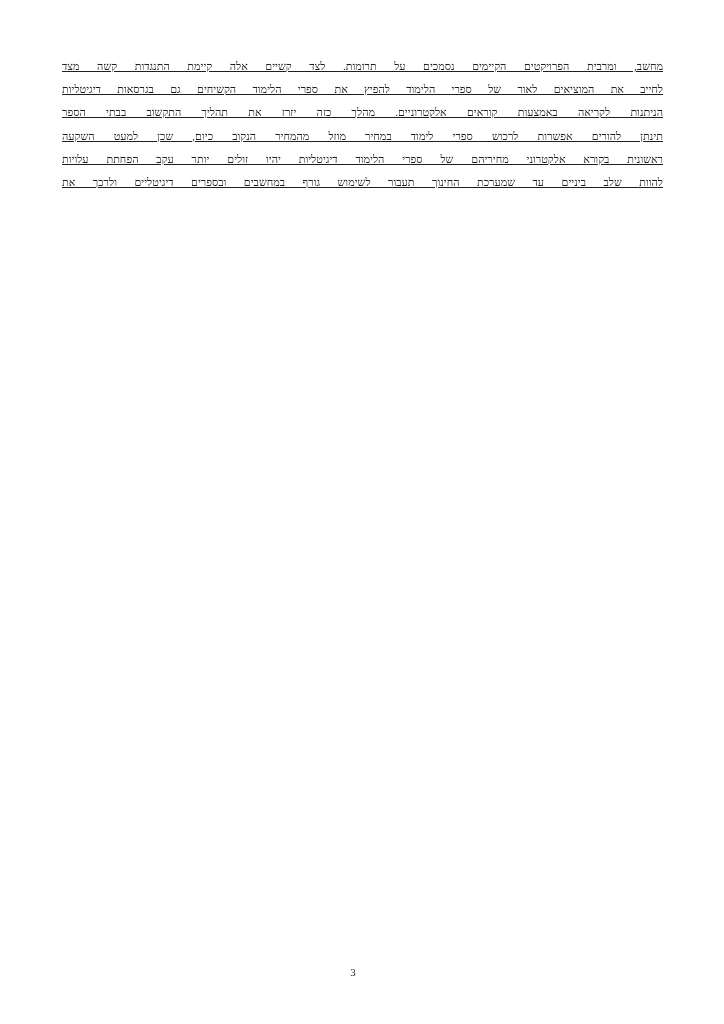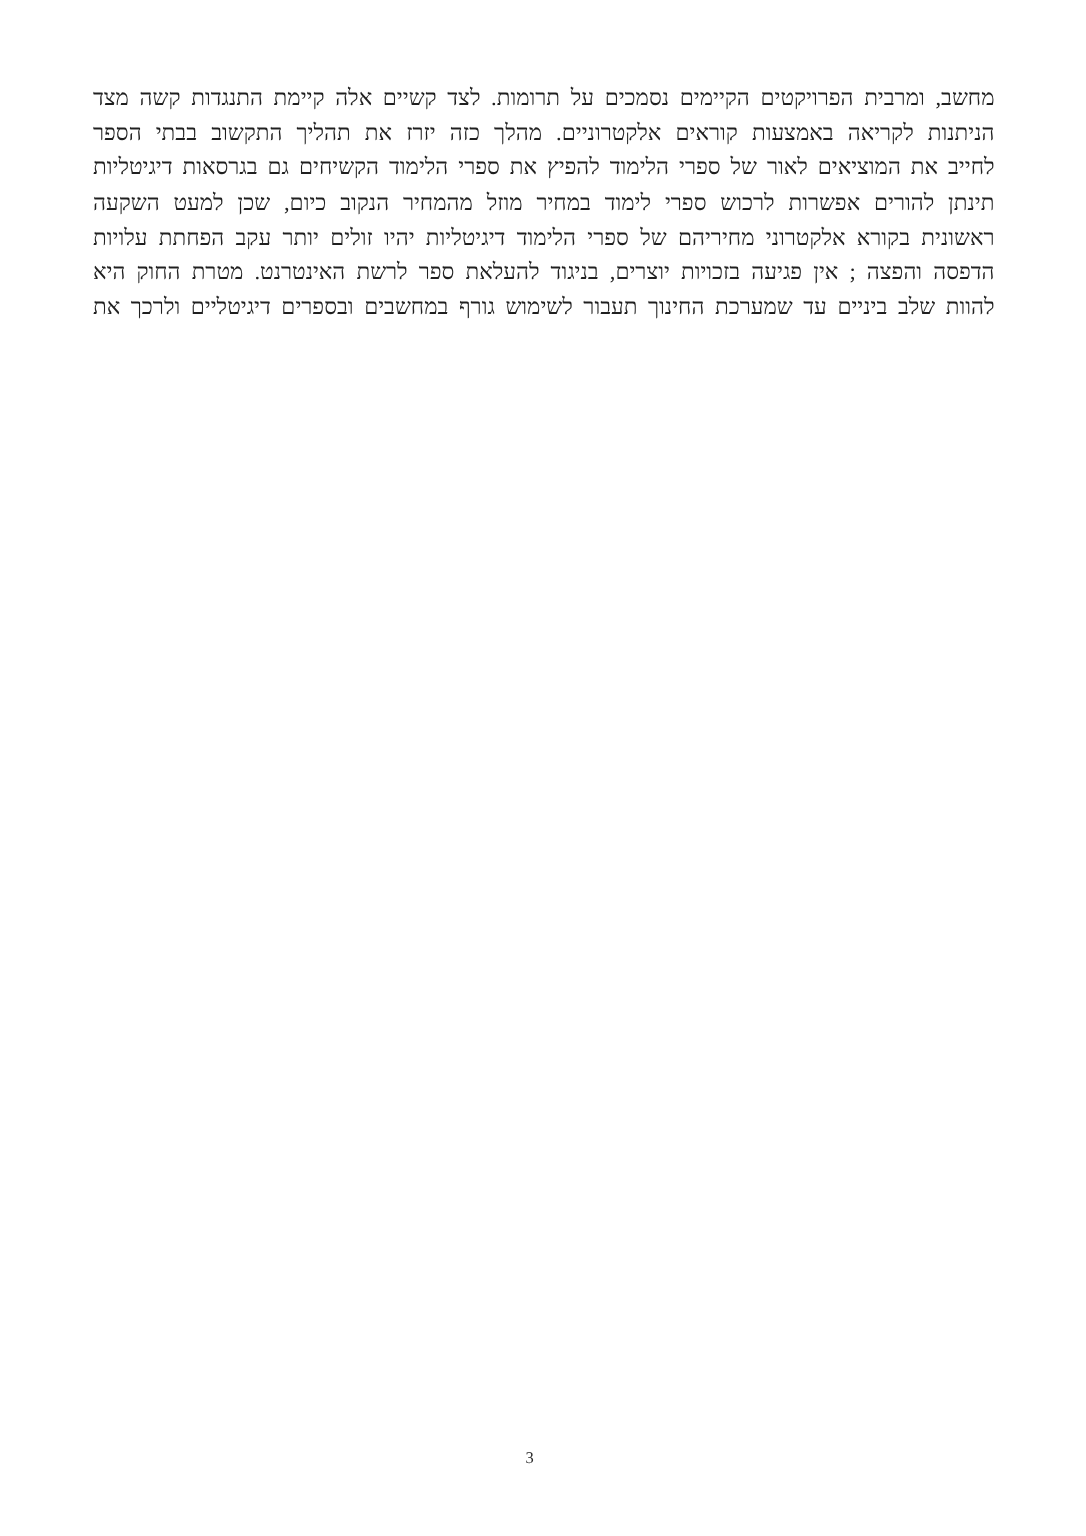--- a/index.html
+++ b/index.html
@@ -17,25 +17,26 @@
     color: #1f1f1f;
   }
   .text-block {
     position: absolute;
     top: 55px;
     left: 62px;
     width: 601px;
     direction: rtl;
   }
   .text-line {
-    font-size: 15px;
+    font-size: 11px;
     line-height: 23.2px;
     text-align: justify;
     text-align-last: justify;
     word-spacing: 0.5px;
+    text-decoration: underline;
   }
   .text-line.last {
     text-align-last: right;
   }
   .footer {
     position: absolute;
     top: 962px;
     left: 0;
     width: 706px;
     text-align: center;
@@ -45,24 +46,23 @@
     font-size: 11px;
     color: #2b2b2b;
   }
 </style>
 </head>
 <body>
 
 <div class="page">
   <div class="text-block" dir="rtl">
     <div class="text-line">מחשב, ומרבית הפרויקטים הקיימים נסמכים על תרומות. לצד קשיים אלה קיימת התנגדות קשה מצד</div>
+    <div class="text-line">לחייב את המוציאים לאור של ספרי הלימוד להפיץ את ספרי הלימוד הקשיחים גם בגרסאות דיגיטליות</div>
     <div class="text-line">הניתנות לקריאה באמצעות קוראים אלקטרוניים. מהלך כזה יזרז את תהליך התקשוב בבתי הספר</div>
-    <div class="text-line">לחייב את המוציאים לאור של ספרי הלימוד להפיץ את ספרי הלימוד הקשיחים גם בגרסאות דיגיטליות</div>
     <div class="text-line">תינתן להורים אפשרות לרכוש ספרי לימוד במחיר מוזל מהמחיר הנקוב כיום, שכן למעט השקעה</div>
     <div class="text-line">ראשונית בקורא אלקטרוני מחיריהם של ספרי הלימוד דיגיטליות יהיו זולים יותר עקב הפחתת עלויות</div>
-    <div class="text-line">הדפסה והפצה ; אין פגיעה בזכויות יוצרים, בניגוד להעלאת ספר לרשת האינטרנט. מטרת החוק היא</div>
     <div class="text-line">להוות שלב ביניים עד שמערכת החינוך תעבור לשימוש גורף במחשבים ובספרים דיגיטליים ולרכך את</div>
   </div>
 
   <div class="footer">
     <span class="page-number">3</span>
   </div>
 </div>
 
 </body></html>

